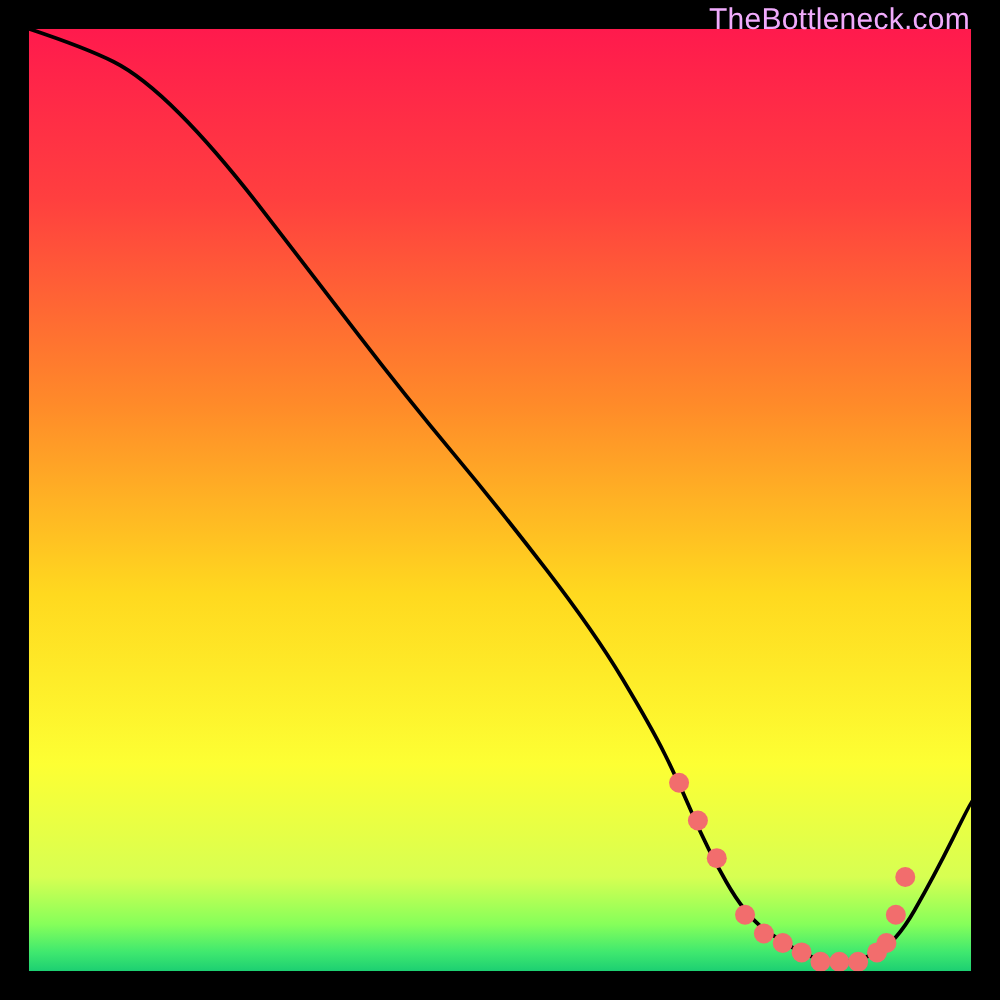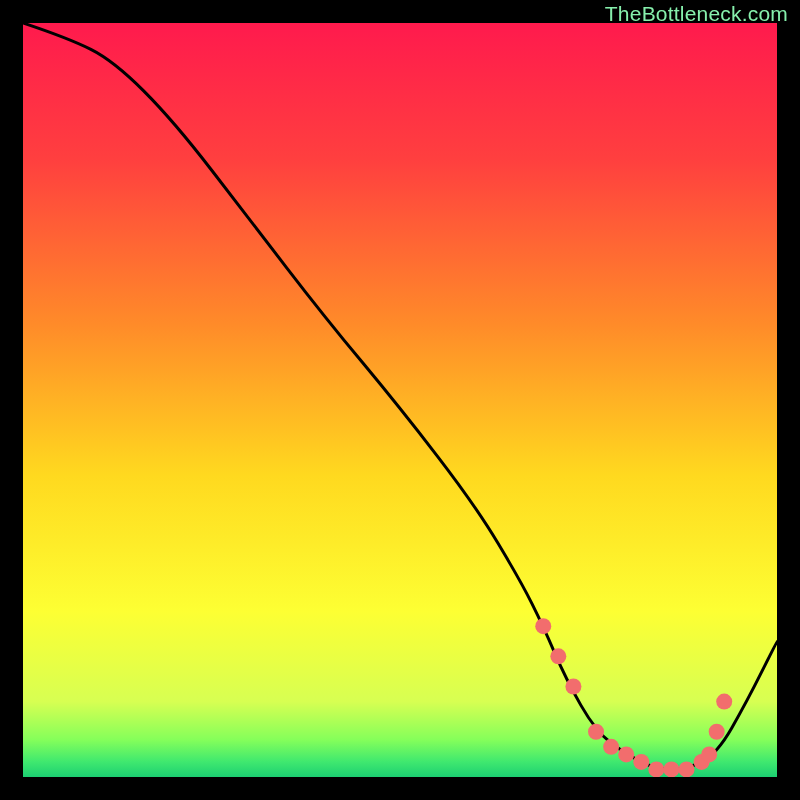--- a/index.html
+++ b/index.html
@@ -23,25 +23,25 @@
     width: 754px;
     height: 754px;
     overflow: hidden;
   }
   .plot svg {
     display: block;
   }
   .watermark {
     position: absolute;
     top: 2px;
-    right: 12px;
+    right: 24px;
     font-family: Arial, Helvetica, sans-serif;
-    font-size: 21px;
+    font-size: 24px;
     font-weight: 400;
-    color: #86efac;
+    color: #f0abfc;
     letter-spacing: 0.2px;
     user-select: none;
   }
 </style>
 </head>
 <body>
 
 <div class="wrap">
   <div class="plot">
     <svg id="chart-svg" width="754" height="754" viewBox="0 0 754 754">

